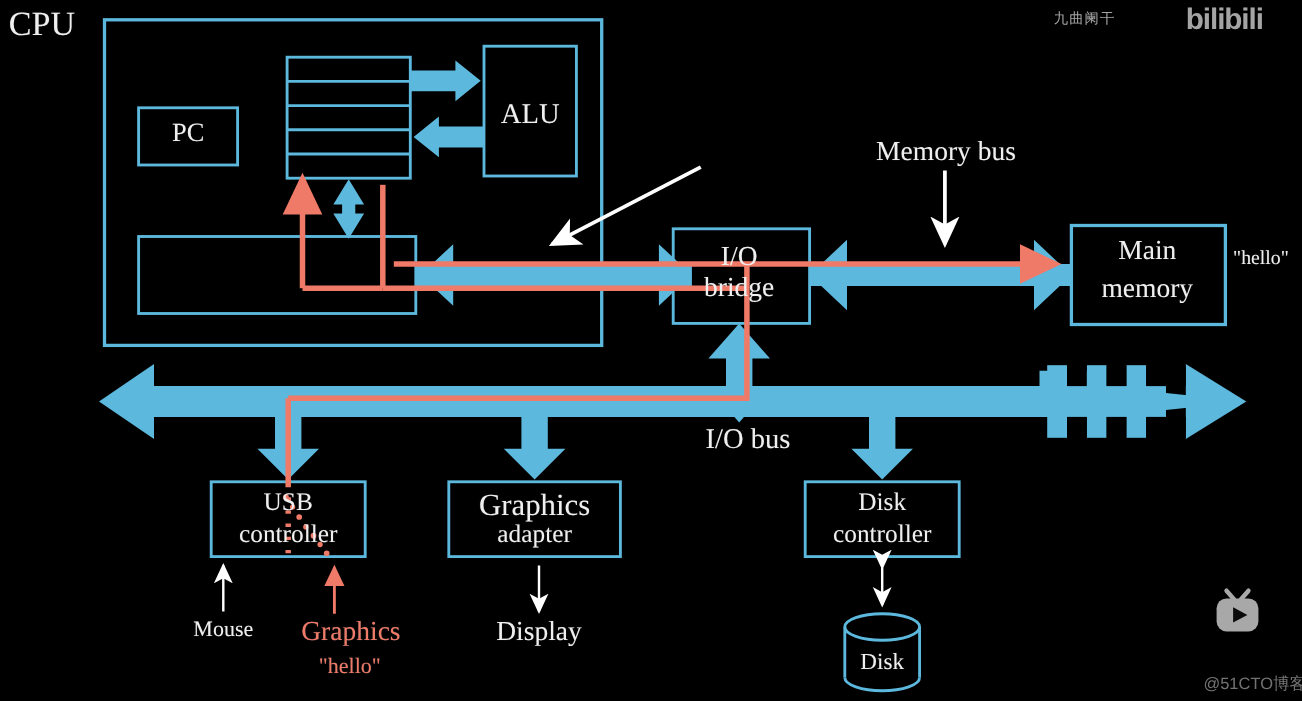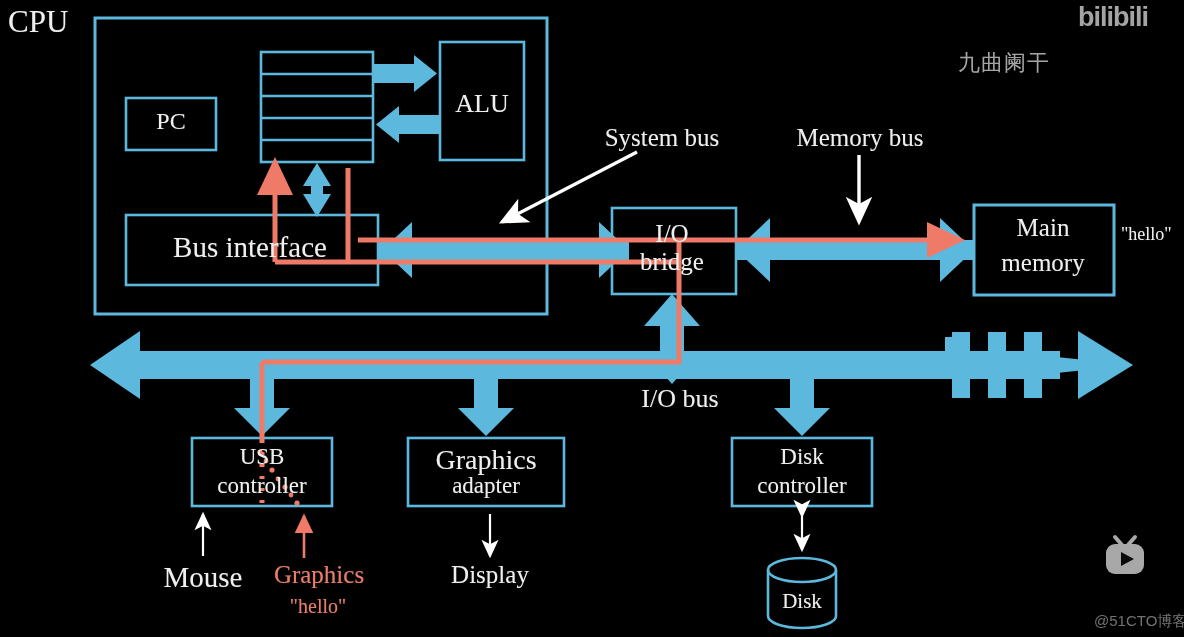--- a/index.html
+++ b/index.html
@@ -15,21 +15,21 @@
     font-family:Liberation Serif, serif;
     text-shadow:0 0 1px rgba(255,255,255,.25);
     pointer-events:none;
   }
   .lbl.red{color:#f07a68;}
   .lbl.c{transform:translateX(-50%);text-align:center;}
 
   
   .wm{position:absolute;color:#c9c9c9;opacity:.82;white-space:nowrap;
       font-family:"Liberation Sans","DejaVu Sans",sans-serif;}
-  .wm-cn{font-size:22px;letter-spacing:1px;margin-top:40px;}
+  .wm-cn{font-size:13px;letter-spacing:1px;}
   .wm-bili{font-size:27px;font-weight:bold;letter-spacing:-1px;}
   .wm-51{font-size:15px;color:#8c8c8c;
          font-family:"Liberation Sans","DejaVu Sans",sans-serif;margin-left:12px;}
   .tvicon{position:absolute;opacity:.85;}
 </style>
 </head>
 <body>
 
 <div id="stage">
 
@@ -165,23 +165,21 @@
     </g>
   </svg>
 
   <div class="lbl" style="left:8px;top:4px;font-size:31px;">CPU</div>
 
 
   <div class="lbl c" style="left:171px;top:108px;font-size:24px;">PC</div>
 
   <div class="lbl c" style="left:482px;top:89px;font-size:26px;">ALU</div>
 
-  <div class="lbl c" style="left:250px;top:231px;font-size:29px;">Bus interface</div>
-
-  <div class="lbl c" style="left:662px;top:124px;font-size:25px;">System bus</div>
+
 
   <div class="lbl c" style="left:860px;top:124px;font-size:25px;text-align:center;">Memory bus</div>
 
   <div class="lbl c" style="left:672px;top:220px;font-size:25px;">I/O</div>
   <div class="lbl c" style="left:672px;top:248px;font-size:25px;">bridge</div>
 
   <div class="lbl c" style="left:1043px;top:214px;font-size:25px;">Main</div>
   <div class="lbl c" style="left:1043px;top:249px;font-size:25px;">memory</div>
 
   <div class="lbl" style="left:1121px;top:224px;font-size:18px;">"hello"</div>
@@ -190,21 +188,21 @@
 
   <div class="lbl c" style="left:262px;top:444px;font-size:23px;">USB</div>
   <div class="lbl c" style="left:262px;top:473px;font-size:23px;">controller</div>
 
   <div class="lbl c" style="left:486px;top:444px;font-size:28px;">Graphics</div>
   <div class="lbl c" style="left:486px;top:473px;font-size:23px;">adapter</div>
 
   <div class="lbl c" style="left:802px;top:444px;font-size:23px;">Disk</div>
   <div class="lbl c" style="left:802px;top:473px;font-size:23px;">controller</div>
 
-  <div class="lbl c" style="left:203px;top:561px;font-size:29px;text-align:right;">Mouse</div>
+  <div class="lbl c" style="left:203px;top:561px;font-size:20px;text-align:right;">Mouse</div>
 
   <div class="lbl c red" style="left:319px;top:561px;font-size:25px;">Graphics</div>
   <div class="lbl c red" style="left:318px;top:595px;font-size:20px;">"hello"</div>
 
   <div class="lbl c" style="left:490px;top:561px;font-size:25px;">Display</div>
 
   <div class="lbl c" style="left:802px;top:589px;font-size:21px;">Disk</div>
 
   <div class="wm wm-cn" style="left:958px;top:8px;">九曲阑干</div>
   <div class="wm wm-bili" style="left:1078px;top:2px;">bilibili</div>

